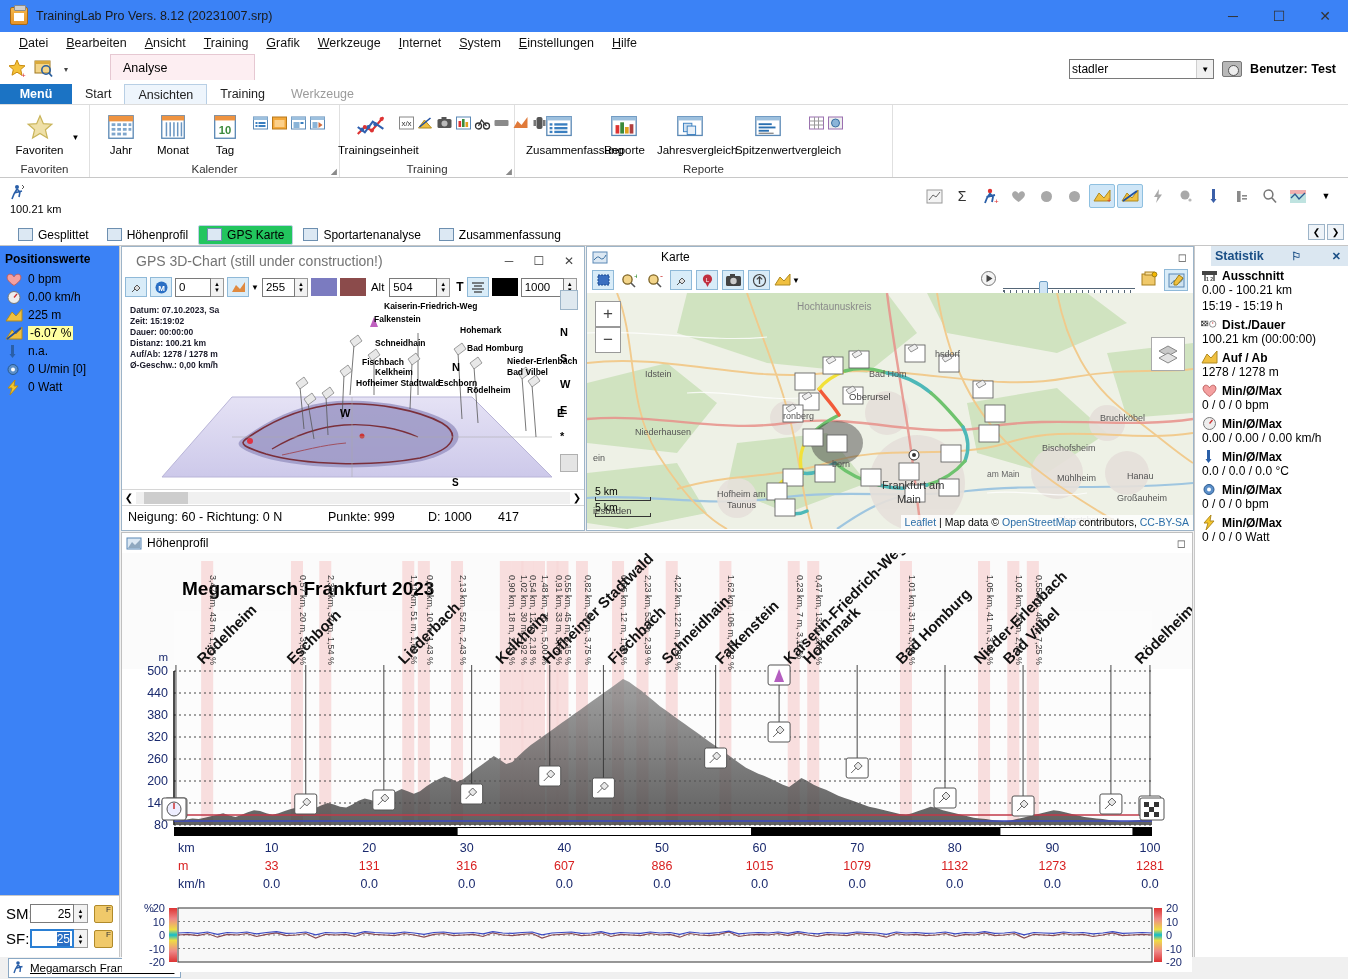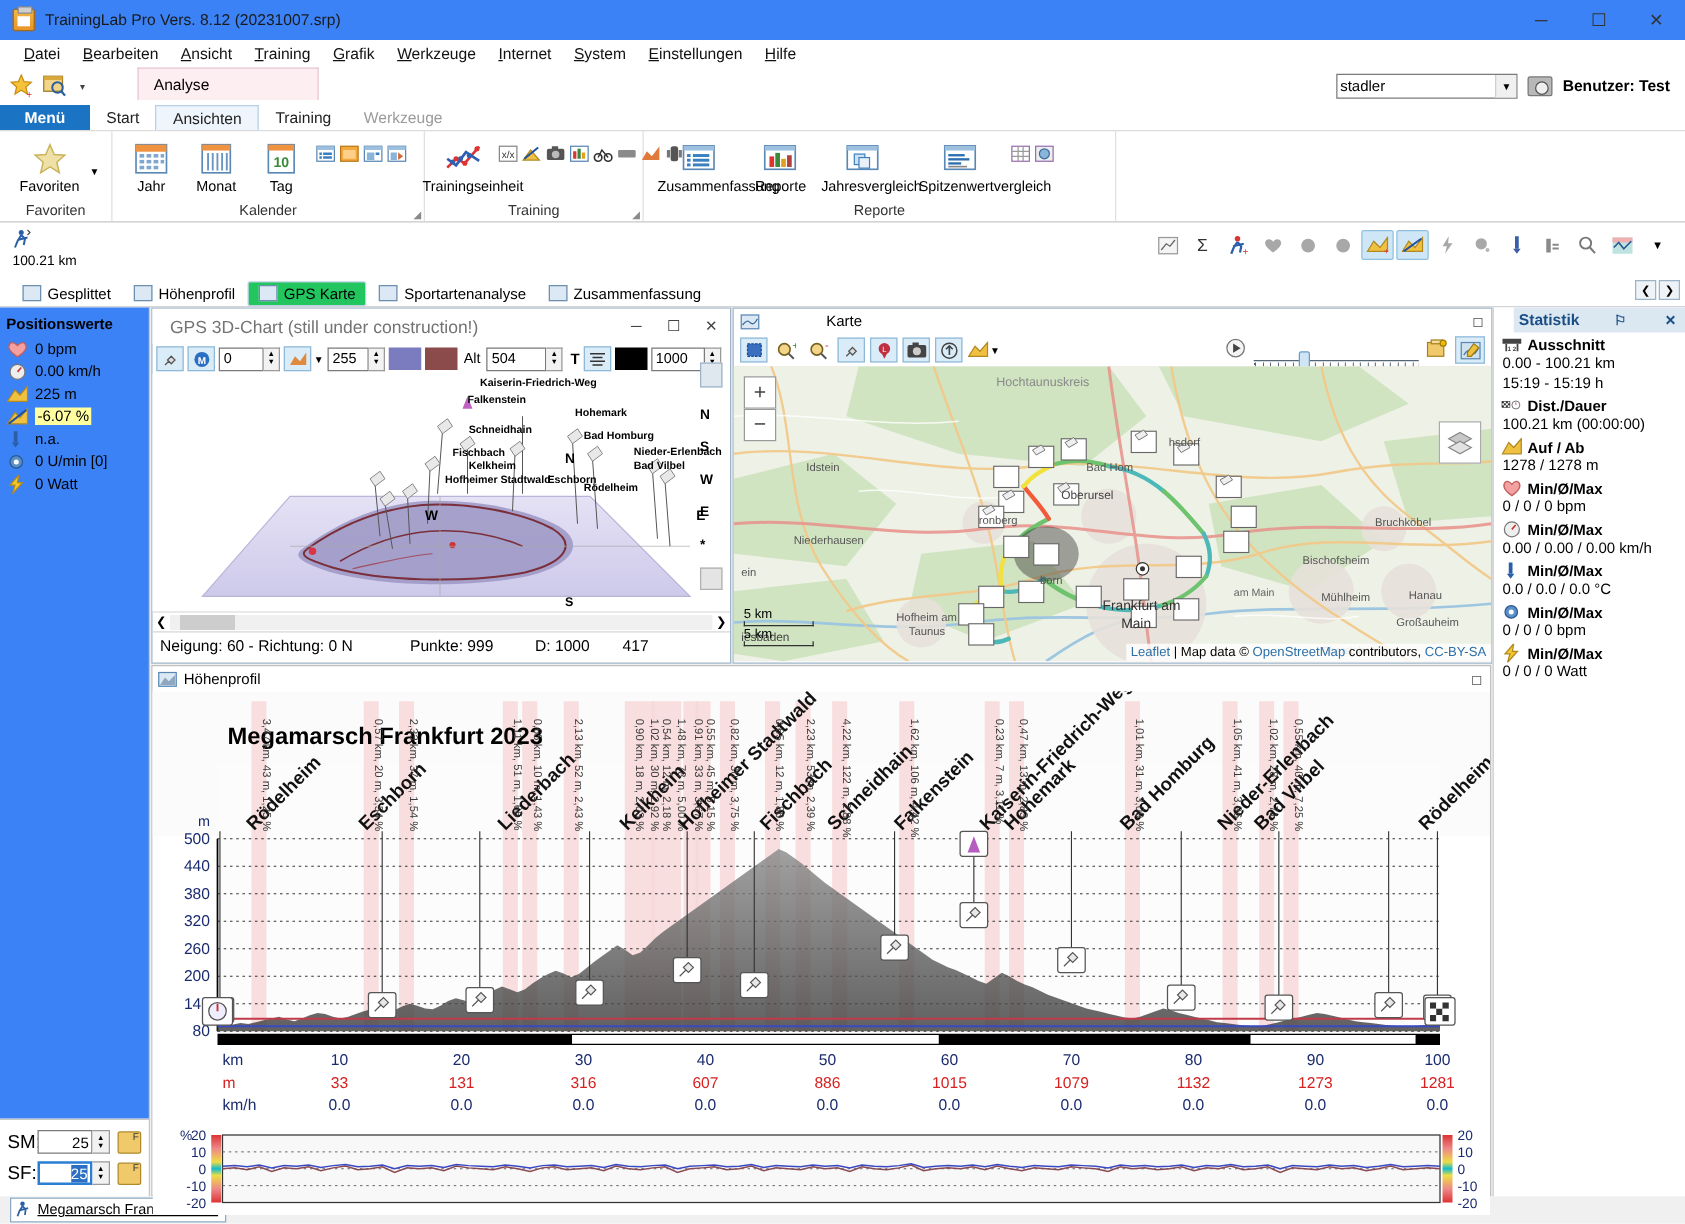--- a/index.html
+++ b/index.html
@@ -797,20 +797,28 @@
           <polygon points="348,64 356,58 360,64 352,70"></polygon>
           <polygon points="396,74 404,68 408,74 400,80"></polygon>
           <polygon points="406,82 414,76 418,82 410,88"></polygon>
           <polygon points="174,84 182,78 186,84 178,90"></polygon>
           <polygon points="182,100 190,94 194,100 186,106"></polygon>
           <polygon points="200,94 208,88 212,94 204,100"></polygon>
           <polygon points="218,72 226,66 230,72 222,78"></polygon>
         </g>
         <polygon points="248,28 252,18 256,28" fill="#c060c0"></polygon>
       </svg>
+      <div id="c3info">
+          <div>Datum: 07.10.2023, Sa</div>
+          <div>Zeit: 15:19:02</div>
+          <div>Dauer: 00:00:00</div>
+          <div>Distanz: 100.21 km</div>
+          <div>Auf/Ab: 1278 / 1278 m</div>
+          <div>Ø-Geschw.: 0,00 km/h</div>
+        </div>
       <div id="c3labels">
           <div class="c3lbl" style="left: 262px; top: 2px;">Kaiserin-Friedrich-Weg</div>
           <div class="c3lbl" style="left: 252px; top: 15px;">Falkenstein</div>
           <div class="c3lbl" style="left: 338px; top: 26px;">Hohemark</div>
           <div class="c3lbl" style="left: 253px; top: 39px;">Schneidhain</div>
           <div class="c3lbl" style="left: 345px; top: 44px;">Bad Homburg</div>
           <div class="c3lbl" style="left: 240px; top: 58px;">Fischbach</div>
           <div class="c3lbl" style="left: 385px; top: 57px;">Nieder-Erlenbach</div>
           <div class="c3lbl" style="left: 253px; top: 68px;">Kelkheim</div>
           <div class="c3lbl" style="left: 385px; top: 68px;">Bad Vilbel</div>

